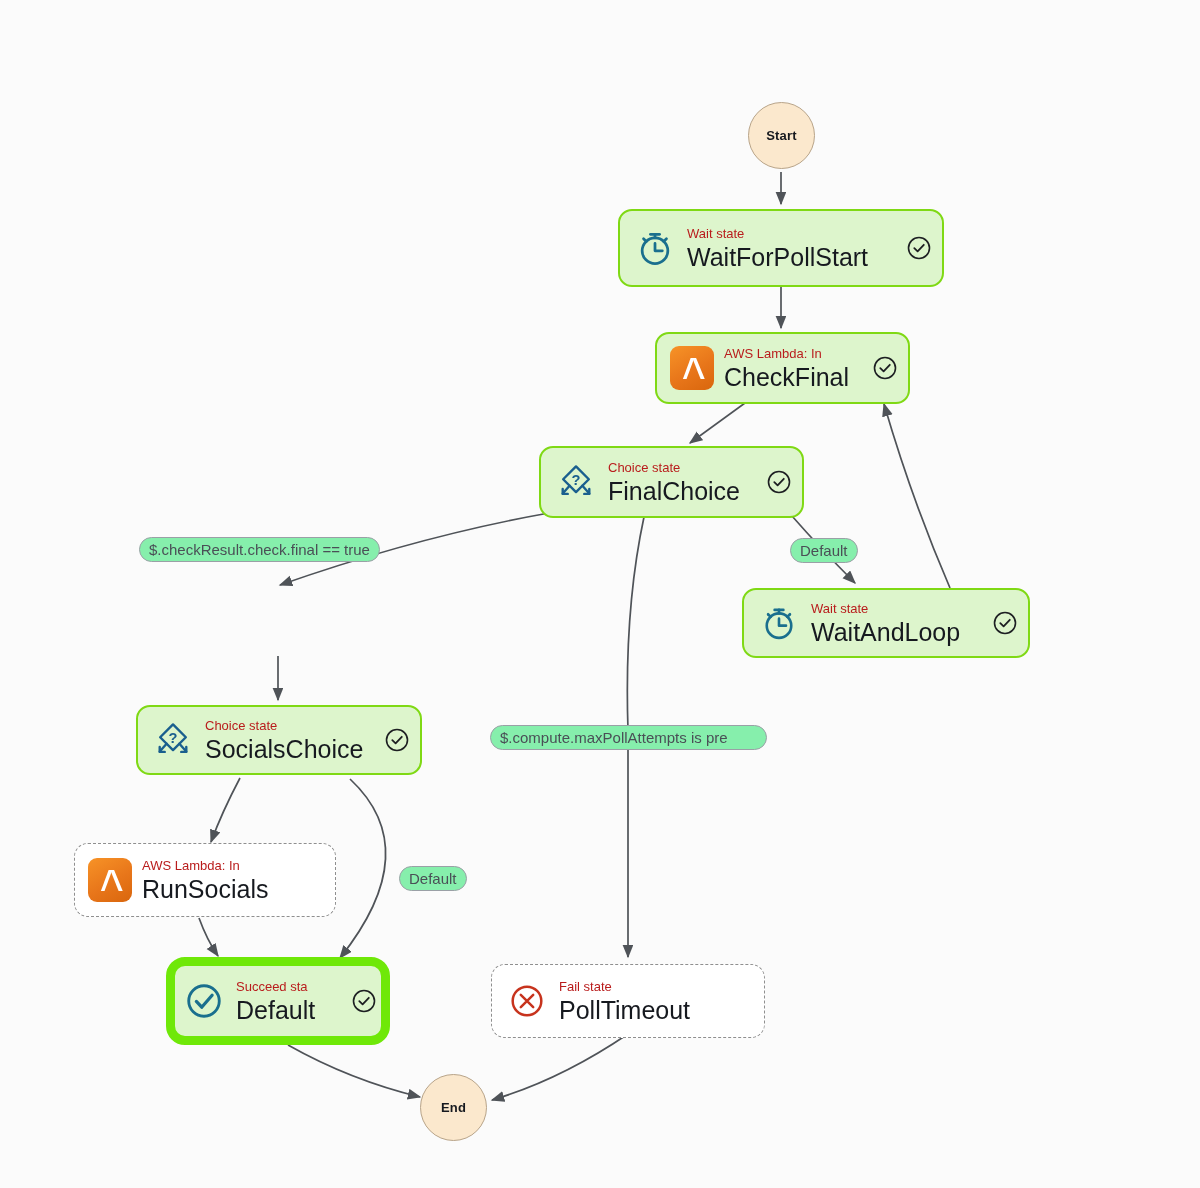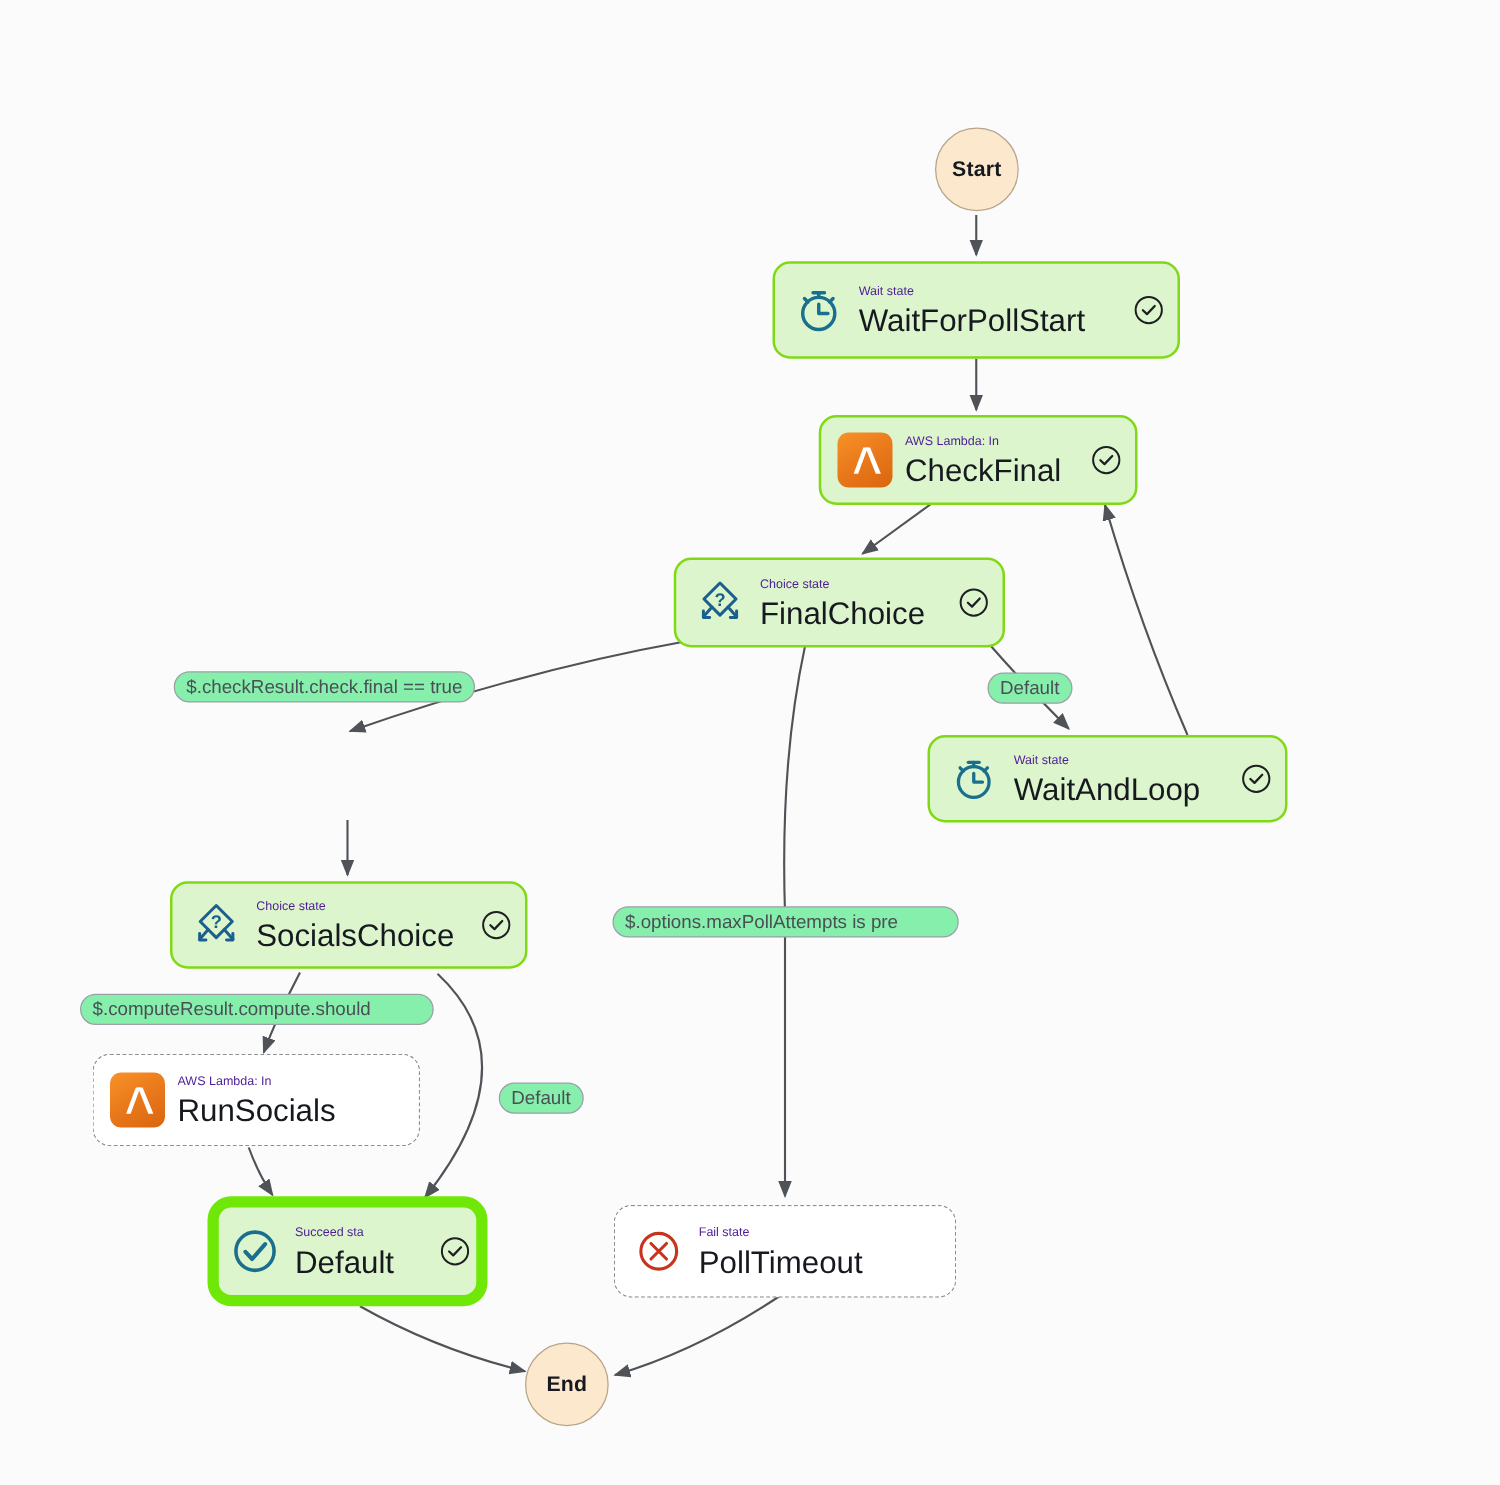--- a/index.html
+++ b/index.html
@@ -30,21 +30,21 @@
     border-radius: 50%;
     background: #fbe8cd;
     border: 1.4px solid #b8a489;
     display: flex;
     align-items: center;
     justify-content: center;
     box-sizing: border-box;
     z-index: 3;
   }
   .terminal span {
-    font-size: 17px;
+    font-size: 13px;
     color: #16191f;
     font-weight: 600;
     letter-spacing: .2px;
   }
 
   
   .node {
     position: absolute;
     box-sizing: border-box;
     border-radius: 14px;
@@ -76,22 +76,22 @@
     align-items: center;
     justify-content: center;
   }
   .node-text {
     flex: 1 1 auto;
     min-width: 0;
     margin-left: 9px;
     overflow: hidden;
   }
   .node-type {
-    font-size: 10px;
-    color: #4c1d95;
+    font-size: 13px;
+    color: #b91c1c;
     line-height: 19px;
     white-space: nowrap;
     overflow: hidden;
   }
   .node-name {
     font-size: 25px;
     color: #16191f;
     line-height: 30px;
     white-space: nowrap;
     overflow: hidden;
@@ -334,19 +334,18 @@
     <div class="node-text">
       <div class="node-type">Fail state</div>
       <div class="node-name">PollTimeout</div>
     </div>
   </div>
 
   <div class="edge-label" style="left:139px; top:537px; max-width:281px;">$.checkResult.check.final == true</div>
 
   <div class="edge-label" style="left:790px; top:538px;">Default</div>
 
-  <div class="edge-label" style="left:490px; top:725px; width:277px;">$.options.maxPollAttempts is pre</div>
-
-  <div class="edge-label" style="left:64px; top:795px; width:283px;">$.computeResult.compute.should</div>
+  <div class="edge-label" style="left:490px; top:725px; width:277px;">$.compute.maxPollAttempts is pre</div>
+
 
   <div class="edge-label" style="left:399px; top:866px;">Default</div>
 
 </div>
 
 </body></html>

